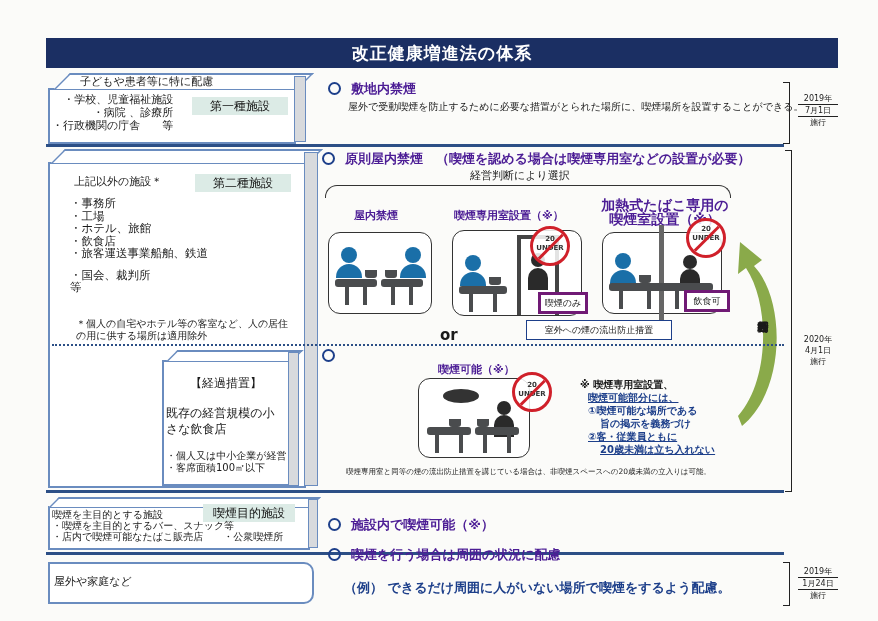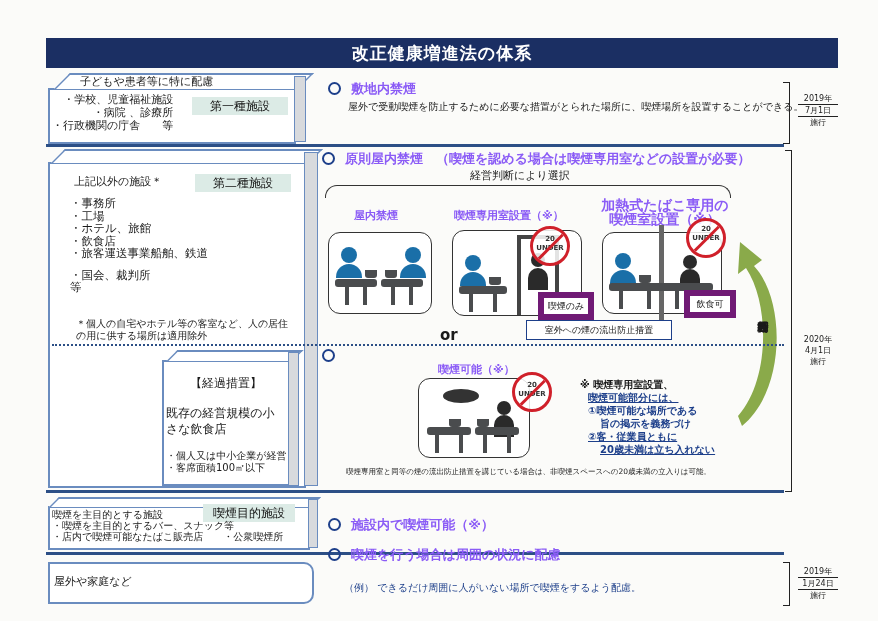--- a/index.html
+++ b/index.html
@@ -5,39 +5,39 @@
   html,body{margin:0;padding:0;}
   body{width:878px;height:621px;background:#fbfbf9;position:relative;overflow:hidden;
        font-family:"DejaVu Sans","Liberation Sans",sans-serif;color:#1a1a1a;}
   .abs{position:absolute;}
   .title-bar{left:46px;top:38px;width:792px;height:30px;background:#1b2f63;
        color:#fff;font-size:17px;font-weight:bold;text-align:center;line-height:30px;letter-spacing:1px;}
   .hline{height:3px;background:#2c4f86;}
   .box3d{border:2px solid #6a8cbf;background:#fff;}
   .side3d{background:#d8dadd;border:1.5px solid #6a8cbf;}
   .tag{background:#dcebe6;font-size:12px;text-align:center;color:#111;}
-  .heading{color:#8b5cf6;font-weight:bold;font-size:13px;}
+  .heading{color:#4c1d95;font-weight:bold;font-size:13px;}
   .circle{display:inline-block;width:9px;height:9px;border:2px solid #1d3f8a;border-radius:50%;margin-right:10px;vertical-align:middle;position:relative;top:-1px;}
   .small{font-size:10px;}
   .list{font-size:11px;line-height:13px;}
   .bracket{border:1.5px solid #222;border-left:none;width:6px;}
   .date{font-size:8px;text-align:center;line-height:11px;}
   .date .u{border-bottom:1px solid #222;}
   .pic{border:1.5px solid #333;border-radius:12px;background:#fff;}
   .person-head{width:16px;height:16px;border-radius:50%;background:#1a6fa8;}
   .person-body{width:26px;height:14px;border-radius:13px 13px 0 0;background:#1a6fa8;}
   .dark-head{width:14px;height:14px;border-radius:50%;background:#2a2a2a;}
   .dark-body{width:20px;height:22px;border-radius:10px 10px 0 0;background:#2a2a2a;}
   .table-top{height:8px;background:#4a4c4e;border-radius:3px;}
   .leg{width:4px;height:18px;background:#4a4c4e;}
   .cup{width:12px;height:8px;background:#4a4c4e;border-radius:0 0 3px 3px;}
   .noentry{width:34px;height:34px;border:3px solid #d0202a;border-radius:50%;background:rgba(255,255,255,.85);
            font-size:7px;font-weight:bold;text-align:center;line-height:9px;color:#333;overflow:hidden;}
   .noentry .slash{position:absolute;left:-4px;top:16px;width:44px;height:3px;background:#d0202a;transform:rotate(-45deg);}
-  .label-box{border:6px solid #701a75;background:#fff;font-size:9px;text-align:center;line-height:16px;}
+  .label-box{border:3px solid #701a75;background:#fff;font-size:9px;text-align:center;line-height:16px;}
   .dotted{border-top:2px dotted #2c4f86;}
   .note-blue{color:#1d3f8a;font-weight:bold;font-size:10px;line-height:13px;}
   .u2{text-decoration:underline;}
 </style>
 </head>
 <body>
 
 <div class="abs title-bar">改正健康増進法の体系</div>
 
 <div class="abs box3d" style="left:48px;top:88px;width:244px;height:52px;"></div>
@@ -220,21 +220,21 @@
   <span class="circle"></span><span style="font-weight:bold">施設内で喫煙可能（※）</span>
 </div>
 
 <div class="abs hline" style="left:46px;top:552px;width:738px;"></div>
 
 <div class="abs" style="left:48px;top:562px;width:262px;height:38px;border:2px solid #6a8cbf;border-radius:0 10px 10px 0;background:#fff;"></div>
 <div class="abs" style="left:54px;top:574px;font-size:11px;">屋外や家庭など</div>
 <div class="abs heading" style="left:328px;top:546px;">
   <span class="circle"></span><span>喫煙を行う場合は周囲の状況に配慮</span>
 </div>
-<div class="abs" style="left:344px;top:582px;font-size:10px;line-height:12px;color:#1d3f8a;font-weight:normal;">
+<div class="abs" style="left:344px;top:582px;font-size:13px;line-height:12px;color:#1d3f8a;font-weight:bold;">
   <span>（例）</span>
   <span>できるだけ周囲に人がいない場所で喫煙をするよう配慮。</span>
 </div>
 <div class="abs bracket" style="left:783px;top:562px;height:42px;"></div>
 <div class="abs date" style="left:798px;top:566px;width:40px;">
   <div class="u">2019年</div>
   <div class="u">1月24日</div>
   <div>施行</div>
 </div>
 

